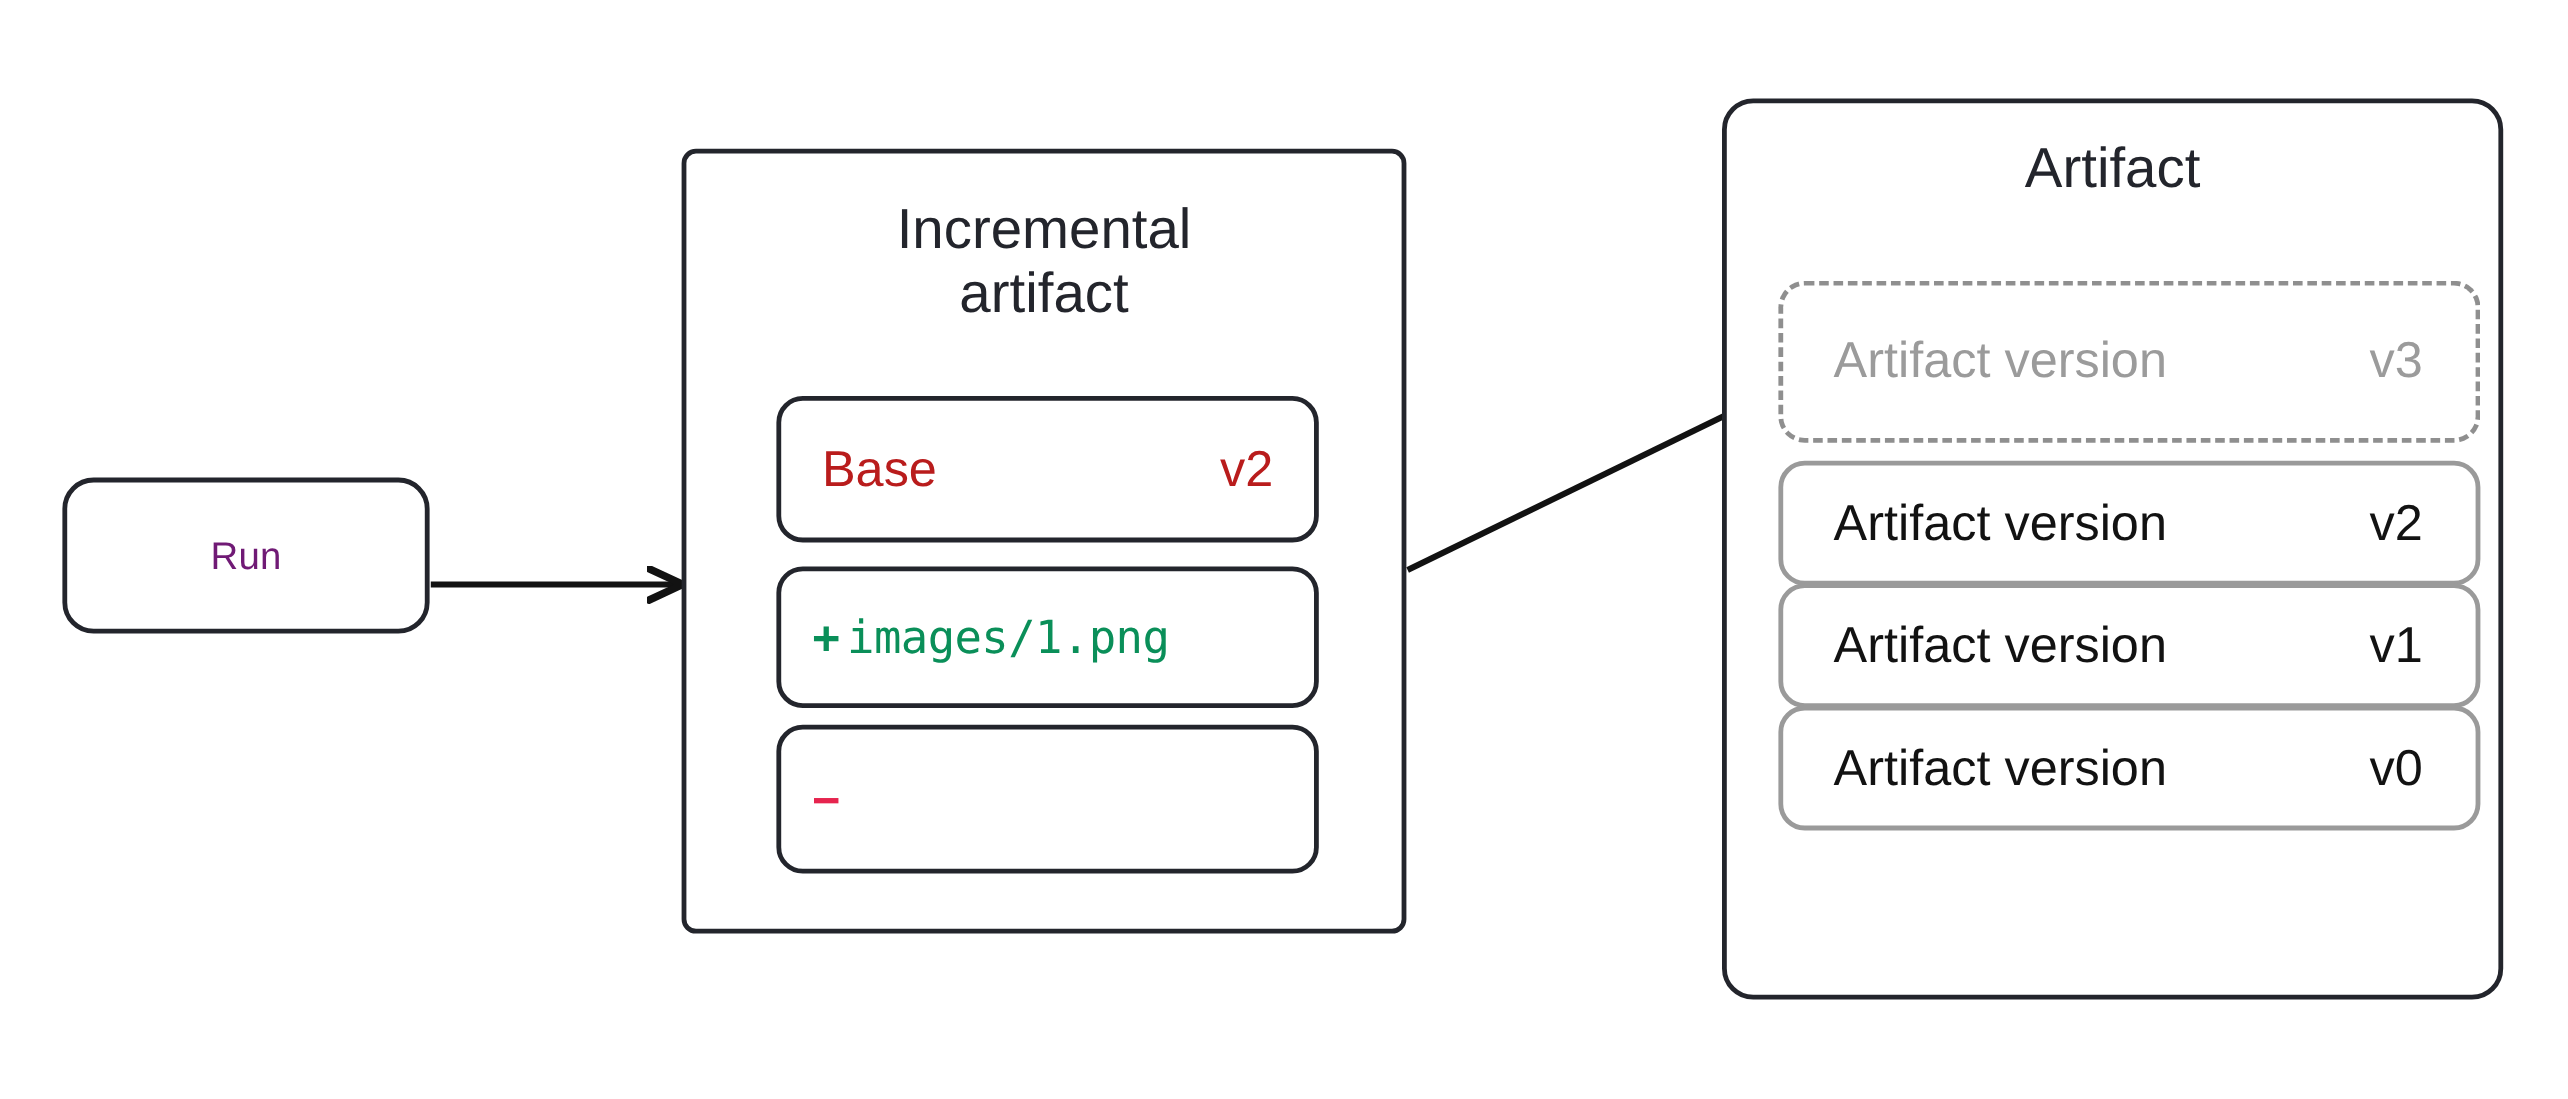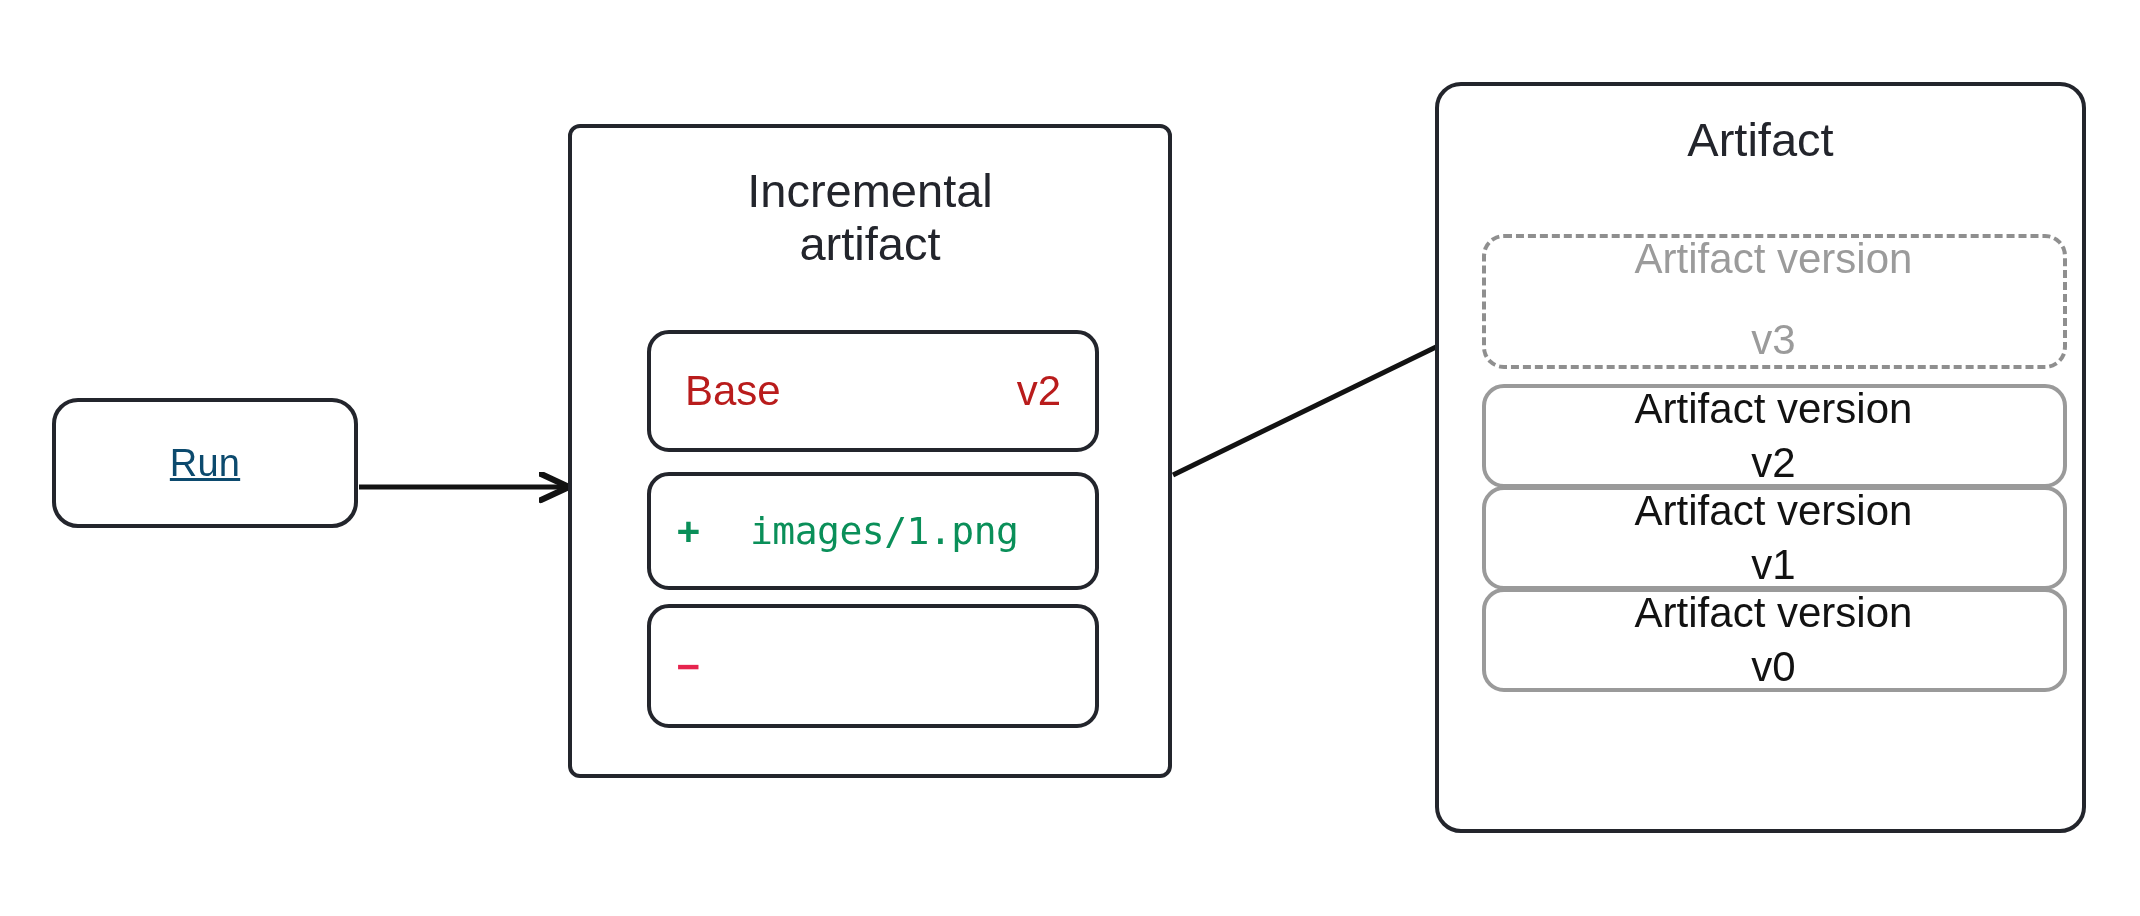--- a/index.html
+++ b/index.html
@@ -40,25 +40,24 @@
     height: 130px;
     box-sizing: border-box;
     border: 4px solid #23252c;
     border-radius: 26px;
     background: #ffffff;
     display: flex;
     align-items: center;
     justify-content: center;
   }
   .run-label {
-    font-size: 38px;
-    color: #0c4a6e;
+    font-size: 32px;
+    color: #701a75;
     letter-spacing: 0.2px;
     line-height: 1;
-    text-decoration: underline;
   }
 
   
   .incr-panel {
     position: absolute;
     left: 568px;
     top: 124px;
     width: 604px;
     height: 654px;
     box-sizing: border-box;
@@ -147,21 +146,20 @@
     position: absolute;
     left: 43px;
     width: 585px;
     box-sizing: border-box;
     border-radius: 22px;
     background: #ffffff;
     display: flex;
     align-items: center;
     justify-content: space-between;
     padding: 0 44px 0 42px;
-    flex-direction: column;
   }
   .ver-row span {
     font-size: 42px;
     line-height: 1;
   }
   .ver-solid {
     border: 4px solid #9a9a9a;
     color: #121212;
     height: 104px;
   }
@@ -201,21 +199,21 @@
     <div class="incr-title">Incremental
 artifact</div>
 
     <div class="incr-card card-base">
       <span>Base</span>
       <span>v2</span>
     </div>
 
     <div class="incr-card card-mono card-add">
       <span class="sign" style="color: rgb(10, 143, 89);">+</span>
-      <span class="mono-text" style="color: rgb(10, 143, 89); margin-left: 44px;">images/1.png</span>
+      <span class="mono-text" style="color: rgb(10, 143, 89);">images/1.png</span>
     </div>
 
     <div class="incr-card card-mono card-del">
       <span class="sign" style="color: rgb(230, 36, 78);">−</span>
     </div>
   </div>
 
   <div class="artifact-panel">
     <div class="artifact-title">Artifact</div>
 

